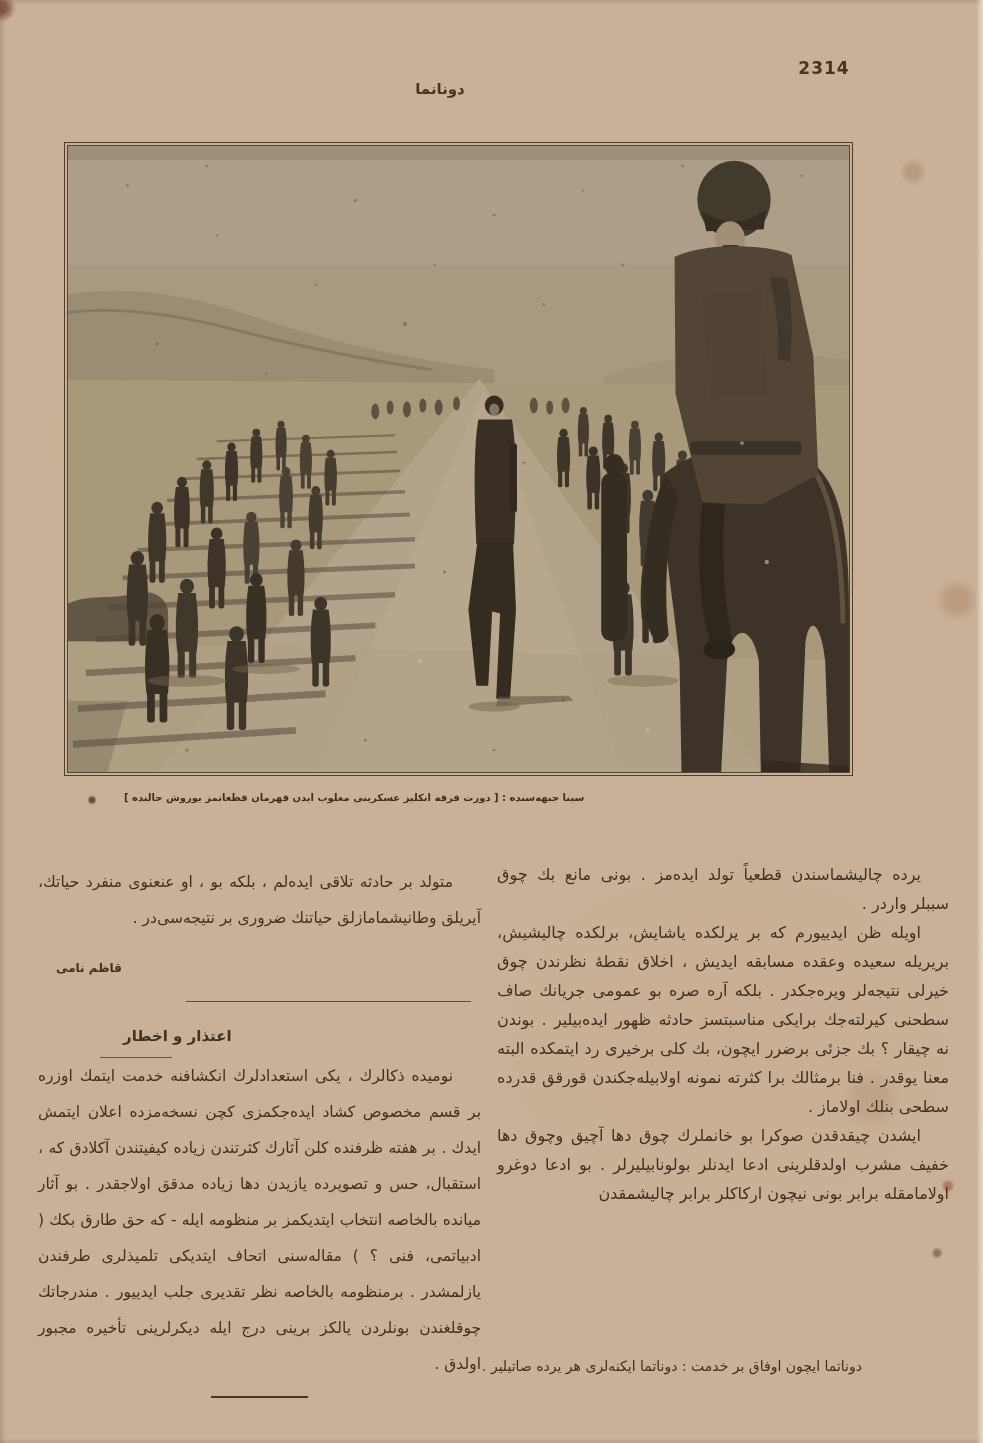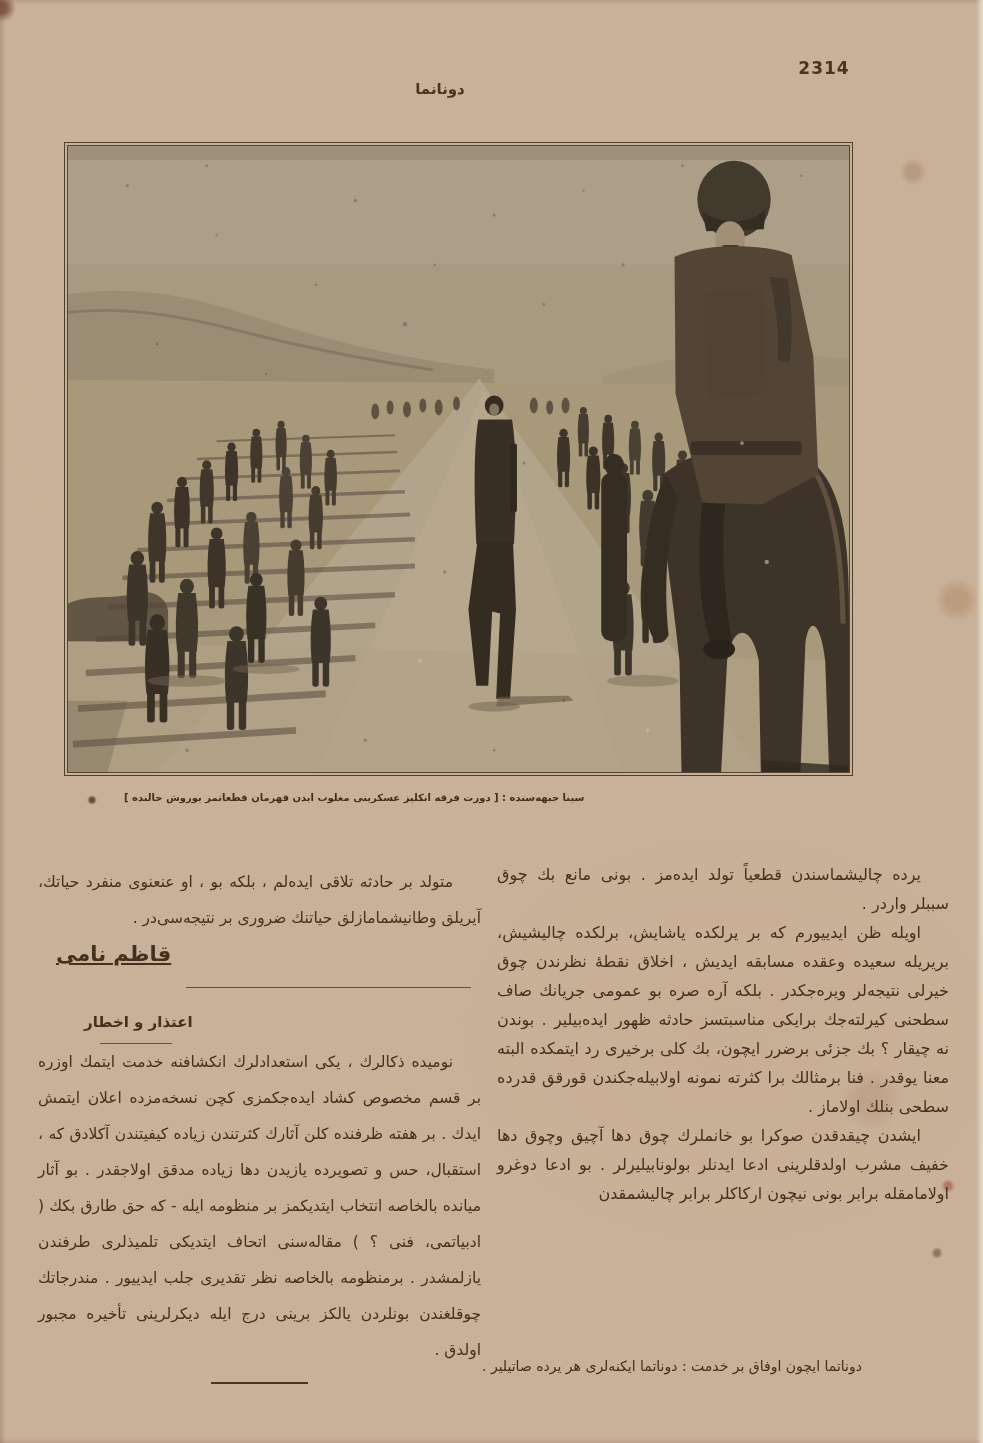--- a/index.html
+++ b/index.html
@@ -54,31 +54,31 @@
   }
   .col{
     position:absolute; direction:rtl;
     font-size:16px; line-height:29px; text-align:justify;
     color:#43301e;
   }
   .col p{margin:0; text-indent:28px;}
   .col-right{left:497px; top:860px; width:452px;}
   .col-left{left:38px; top:864px; width:443px; font-size:15.5px; line-height:36px;}
   .signature{
-    margin-top:0; text-align:left; padding-left:18px;
-    font-weight:bold; font-size:21px; text-indent:0;text-decoration:underline;
+    margin-top:14px; text-align:left; padding-left:18px;
+    font-weight:bold; font-size:12px; text-indent:0;
   }
   .rule1{
     width:285px; height:0; border-top:1px solid rgba(70,52,32,0.8);
     margin:15px 10px 0 0;
   }
   .notice-title{
     margin-top:16px; text-align:right; padding-left:0; padding-right:0;
     font-size:15px; font-weight:bold; color:#43301e;
-    margin-right:auto; margin-left:46px; text-align:left; direction:rtl;
+    margin-right:auto; margin-left:85px; text-align:left; direction:rtl;
   }
   .notice-title-inner{display:inline-block; text-align:center;}
   .notice-underline{
     width:72px; height:0; border-top:1px solid rgba(70,52,32,0.75);
     margin:3px 0 0 62px; margin-right:auto;
   }
   .notice-par{margin-top:8px;}
   .rule2{
     width:97px; height:0; border-top:2px solid rgba(55,40,25,0.9);
     margin:14px auto 0 auto;

